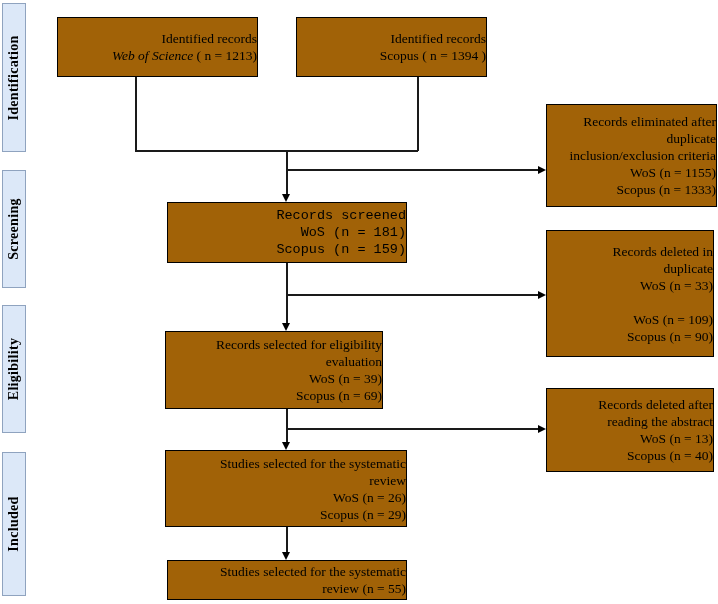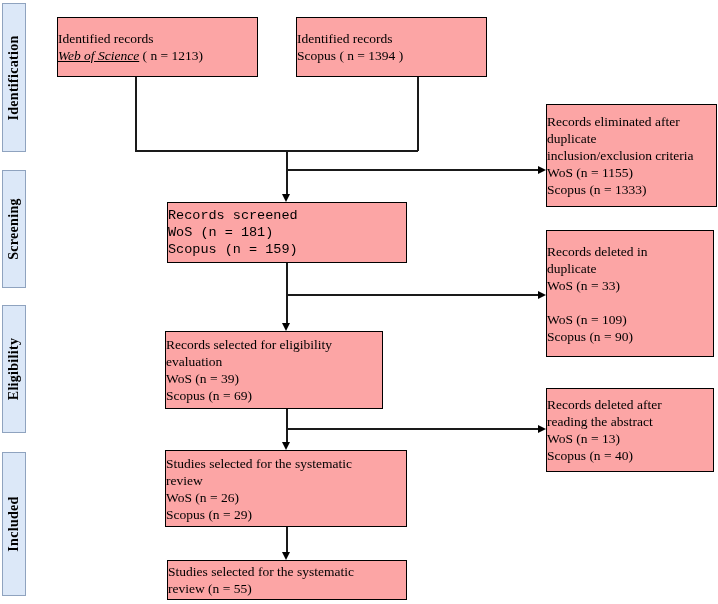--- a/index.html
+++ b/index.html
@@ -22,30 +22,30 @@
   .phase span{
     transform:rotate(-90deg);
     white-space:nowrap;
     font-weight:bold;
     font-size:14px;
     letter-spacing:.3px;
   }
   
   .box{
     position:absolute;
-    background:#fca5a5;
+    background:#a16207;
     border:1.5px solid #000;
     box-sizing:border-box;
     display:flex;flex-direction:column;
-    justify-content:center;align-items:flex-start;
+    justify-content:center;align-items:flex-end;
     text-align:center;
     font-size:13.5px;line-height:17px;
   }
   .tl{min-height:17px;white-space:nowrap;}
-  .it{font-style:italic;text-decoration:underline;}
+  .it{font-style:italic;}
   
   .vline,.hline{position:absolute;background:#1a1a1a;}
   .vline{width:1.5px;}
   .hline{height:1.5px;}
   
   .arr-d{position:absolute;width:0;height:0;
     border-left:4.5px solid transparent;border-right:4.5px solid transparent;
     border-top:8px solid #000;}
   .arr-r{position:absolute;width:0;height:0;
     border-top:4.5px solid transparent;border-bottom:4.5px solid transparent;

